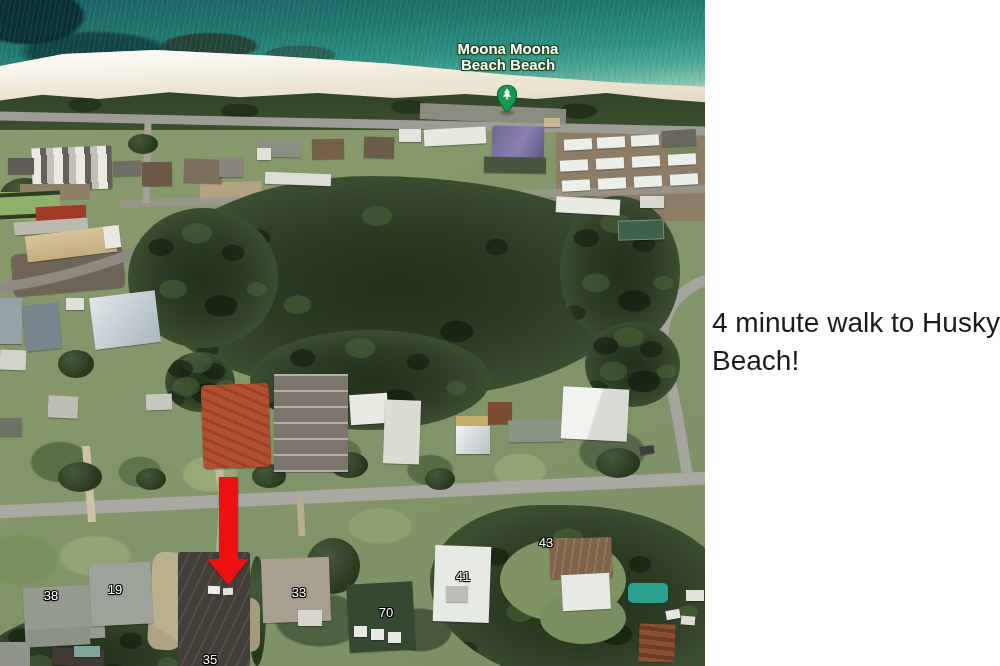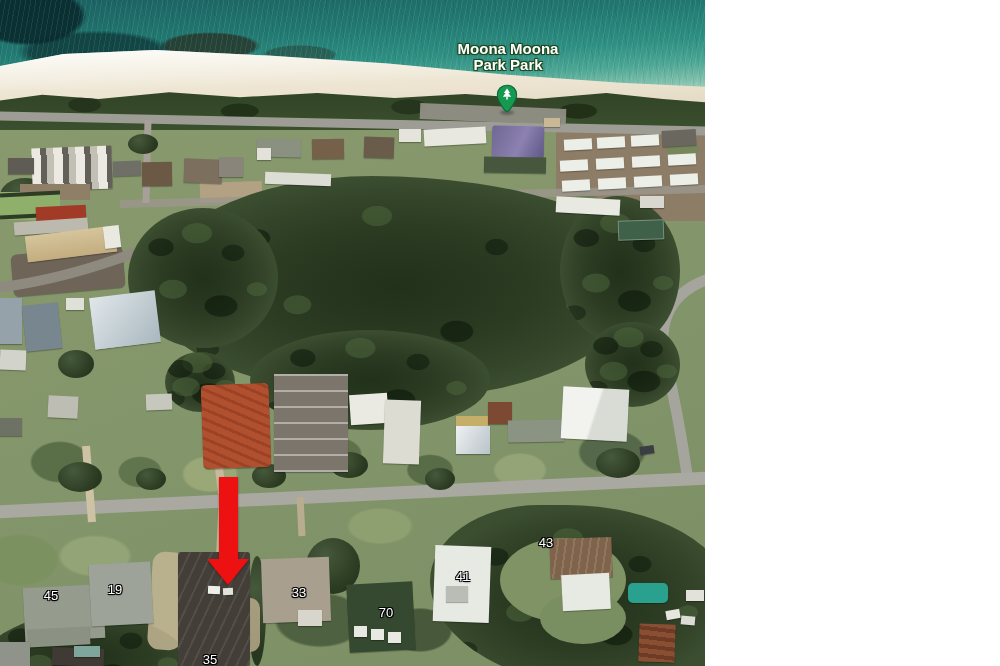--- a/index.html
+++ b/index.html
@@ -225,30 +225,34 @@
     <div class="b z6" style="left:74px;top:646px;width:26px;height:11px;background:#7fa69c"></div>
     <div class="b z6" style="left:0px;top:642px;width:30px;height:24px;background:#8f938a"></div>
 
     <div class="pin-shadow z9"></div>
     <svg class="pin z9" viewBox="0 0 24 32">
       <path d="M12 1 C5.9 1 1.5 5.6 1.5 11.2 c0 7.8 9 18.8 10.5 18.8 s10.5 -11 10.5 -18.8 C22.5 5.6 18.1 1 12 1 Z" fill="#169a52" stroke="#0b6b38" stroke-width="1.2"></path>
       <path d="M12 4.6 l3.4 4.8 h-1.9 l3 4.2 h-9 l3 -4.2 h-1.9 Z" fill="#ffffff"></path>
       <rect x="11.2" y="13.4" width="1.6" height="3.2" fill="#ffffff"></rect>
     </svg>
     <div class="park-label z10" style="left:508px;top:41px">Moona Moona</div>
-    <div class="park-label z10" style="left:508px;top:57px">Park Park</div>
+    <div class="park-label z10" style="left:508px;top:57px">Beach Beach</div>
 
     <div class="arrow z9">
       <div class="shaft"></div>
       <div class="head"></div>
     </div>
 
-    <div class="num z10" style="left:51px;top:595px">45</div>
+    <div class="num z10" style="left:51px;top:595px">38</div>
     <div class="num z10" style="left:115px;top:589px">19</div>
     <div class="num z10" style="left:210px;top:659px">35</div>
     <div class="num z10" style="left:299px;top:592px">33</div>
     <div class="num z10" style="left:386px;top:612px">70</div>
     <div class="num z10" style="left:463px;top:576px">41</div>
     <div class="num z10" style="left:546px;top:542px">43</div>
   </div>
 
+  <div class="caption-panel">
+    <div class="caption">4 minute walk to Husky
+Beach!</div>
+  </div>
 
 </div>
 
 </body></html>

